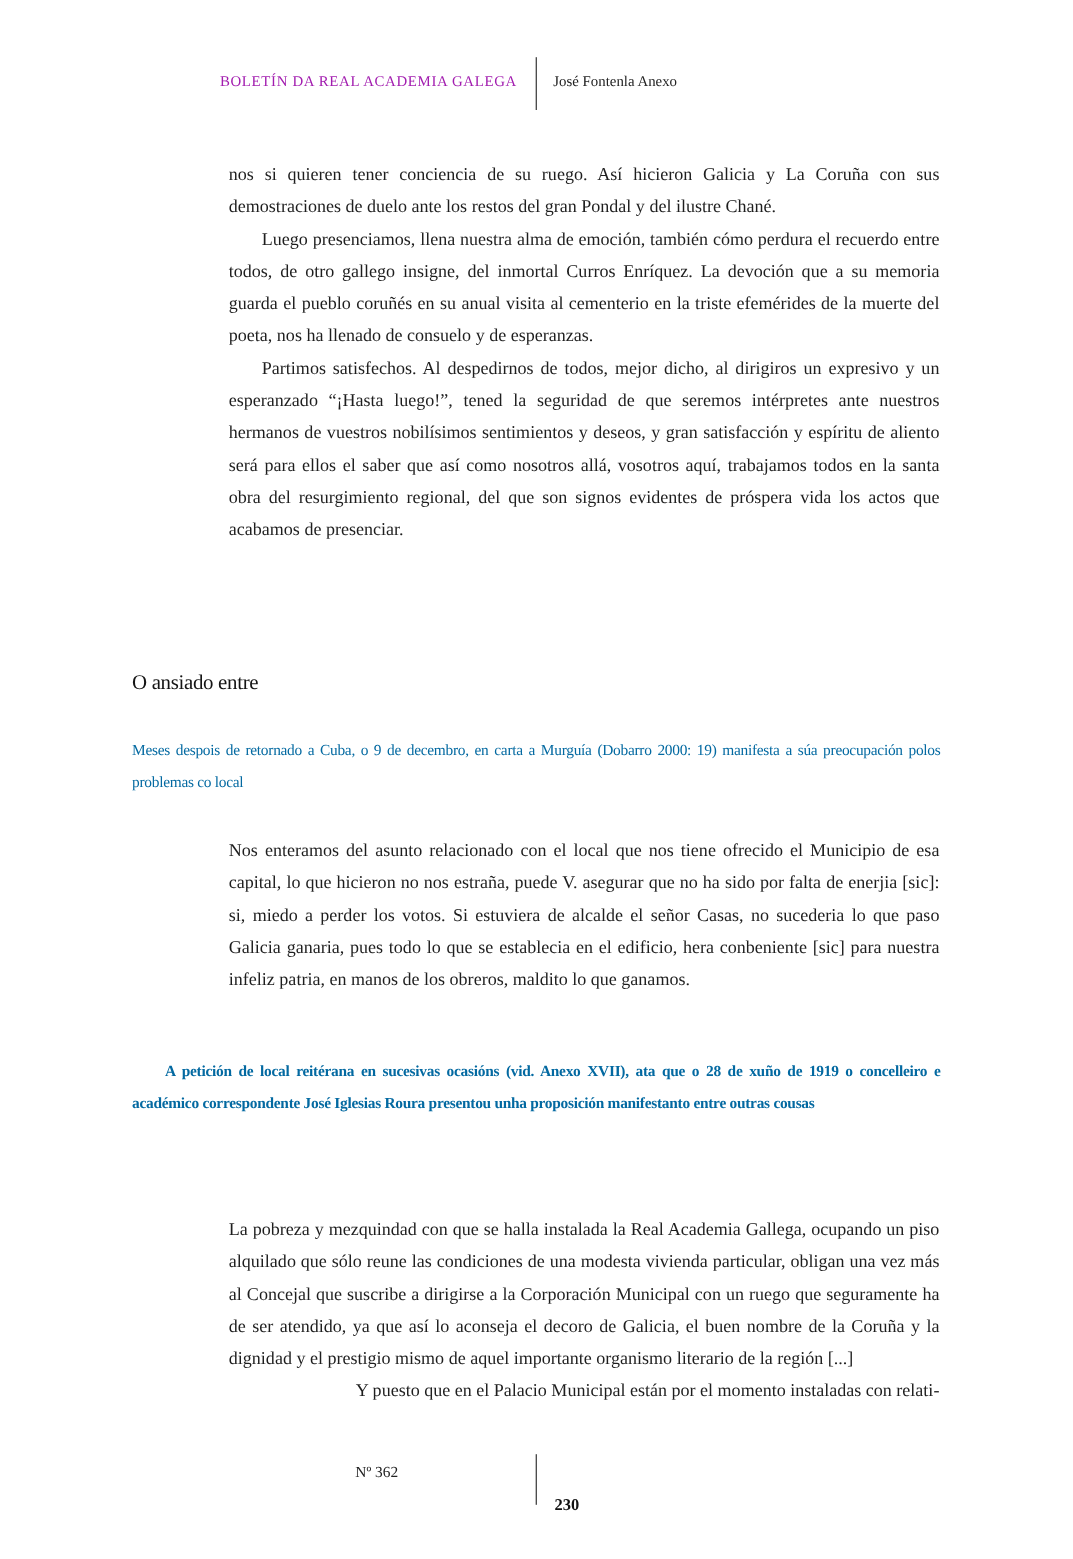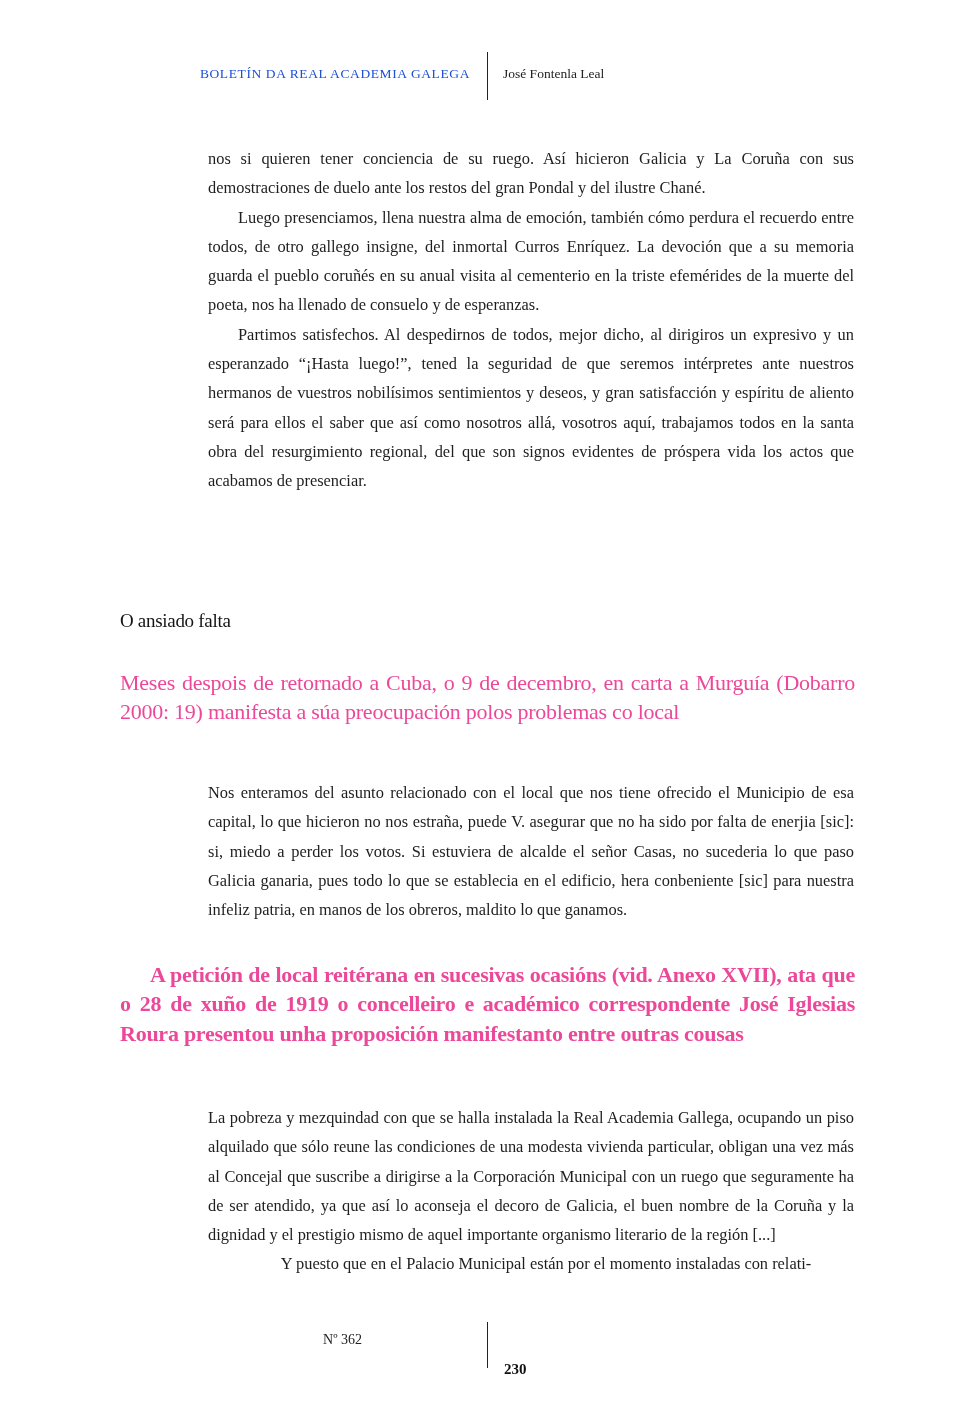--- a/index.html
+++ b/index.html
@@ -22,21 +22,21 @@
       width: 975px;
       height: 48px;
     }
     .header-journal {
       position: absolute;
       right: 505px;
       top: 14px;
       font-family: "Liberation Serif", serif;
       font-size: 13.5px;
       letter-spacing: 0.6px;
-      color: #1d4ed8;
+      color: #a21caf;
       white-space: nowrap;
     }
     .header-divider {
       position: absolute;
       left: 487px;
       top: 0;
       width: 1px;
       height: 48px;
       background: #222;
     }
@@ -77,45 +77,45 @@
       top: 610px;
       font-family: "Liberation Serif", serif;
       font-size: 19px;
       letter-spacing: -0.3px;
       color: #141414;
     }
 
     .lead-para {
       position: absolute;
       font-family: "Liberation Serif", serif;
-      font-size: 22px;
+      font-size: 14px;
       line-height: 29.3px;
       letter-spacing: -0.25px;
       text-align: justify;
-      color: #ec4899;
+      color: #0369a1;
     }
     .lead-para p { margin: 0; }
     .lead-1 {
       left: 120px;
       top: 668px;
       width: 735px;
     }
     .lead-2 {
       left: 120px;
       top: 960px;
       width: 735px;
       font-weight: bold;
     }
     .lead-2 p {
       text-indent: 30px;
     }
 
     .block-quote-1 {
       left: 208px;
-      top: 778px;
+      top: 758px;
       width: 646px;
     }
     .block-quote-2 {
       left: 208px;
       top: 1078px;
       width: 646px;
       margin-top: 25px;
     }
 
     .footer {
@@ -152,45 +152,45 @@
       color: #111;
       margin-top: 30px;
     }
   </style>
 </head>
 <body>
 
 <div class="header">
   <span class="header-journal">BOLETÍN DA REAL ACADEMIA GALEGA</span>
   <div class="header-divider"></div>
-  <span class="header-author">José Fontenla Leal</span>
+  <span class="header-author">José Fontenla Anexo</span>
 </div>
 
 <div class="text-block block-top">
   <p>nos si quieren tener conciencia de su ruego. Así hicieron Galicia y La Coruña con sus demostraciones de duelo ante los restos del gran Pondal y del ilustre Chané.</p>
   <p class="indent">Luego presenciamos, llena nuestra alma de emoción, también cómo perdura el recuerdo entre todos, de otro gallego insigne, del inmortal Curros Enríquez. La devoción que a su memoria guarda el pueblo coruñés en su anual visita al cementerio en la triste efemérides de la muerte del poeta, nos ha llenado de consuelo y de esperanzas.</p>
   <p class="indent">Partimos satisfechos. Al despedirnos de todos, mejor dicho, al dirigiros un expresivo y un esperanzado “¡Hasta luego!”, tened la seguridad de que seremos intérpretes ante nuestros hermanos de vuestros nobilísimos sentimientos y deseos, y gran satisfacción y espíritu de aliento será para ellos el saber que así como nosotros allá, vosotros aquí, trabajamos todos en la santa obra del resurgimiento regional, del que son signos evidentes de próspera vida los actos que acabamos de presenciar.</p>
 </div>
 
-<h2 class="section-heading" style="margin:0;font-weight:normal;">O ansiado falta</h2>
+<h2 class="section-heading" style="margin:0;font-weight:normal;">O ansiado entre</h2>
 
 <div class="lead-para lead-1">
   <p>Meses despois de retornado a Cuba, o 9 de decembro, en carta a Murguía (Dobarro 2000: 19) manifesta a súa preocupación polos problemas co local</p>
 </div>
 
 <div class="text-block block-quote-1">
   <p>Nos enteramos del asunto relacionado con el local que nos tiene ofrecido el Municipio de esa capital, lo que hicieron no nos estraña, puede V. asegurar que no ha sido por falta de enerjia [sic]: si, miedo a perder los votos. Si estuviera de alcalde el señor Casas, no sucederia lo que paso Galicia ganaria, pues todo lo que se establecia en el edificio, hera conbeniente [sic] para nuestra infeliz patria, en manos de los obreros, maldito lo que ganamos.</p>
 </div>
 
 <div class="lead-para lead-2">
   <p>A petición de local reitérana en sucesivas ocasións (vid. Anexo XVII), ata que o 28 de xuño de 1919 o concelleiro e académico correspondente José Iglesias Roura presentou unha proposición manifestanto entre outras cousas</p>
 </div>
 
 <div class="text-block block-quote-2">
   <p>La pobreza y mezquindad con que se halla instalada la Real Academia Gallega, ocupando un piso alquilado que sólo reune las condiciones de una modesta vivienda particular, obligan una vez más al Concejal que suscribe a dirigirse a la Corporación Municipal con un ruego que seguramente ha de ser atendido, ya que así lo aconseja el decoro de Galicia, el buen nombre de la Coruña y la dignidad y el prestigio mismo de aquel importante organismo literario de la región [...]</p>
-  <p class="indent" style="text-align:center;">Y puesto que en el Palacio Municipal están por el momento instaladas con relati-</p>
+  <p class="indent" style="text-align:right;">Y puesto que en el Palacio Municipal están por el momento instaladas con relati-</p>
 </div>
 
 <div class="footer">
   <span class="footer-issue">Nº 362</span>
   <div class="footer-divider"></div>
   <span class="footer-page">230</span>
 </div>
 
 </body></html>

